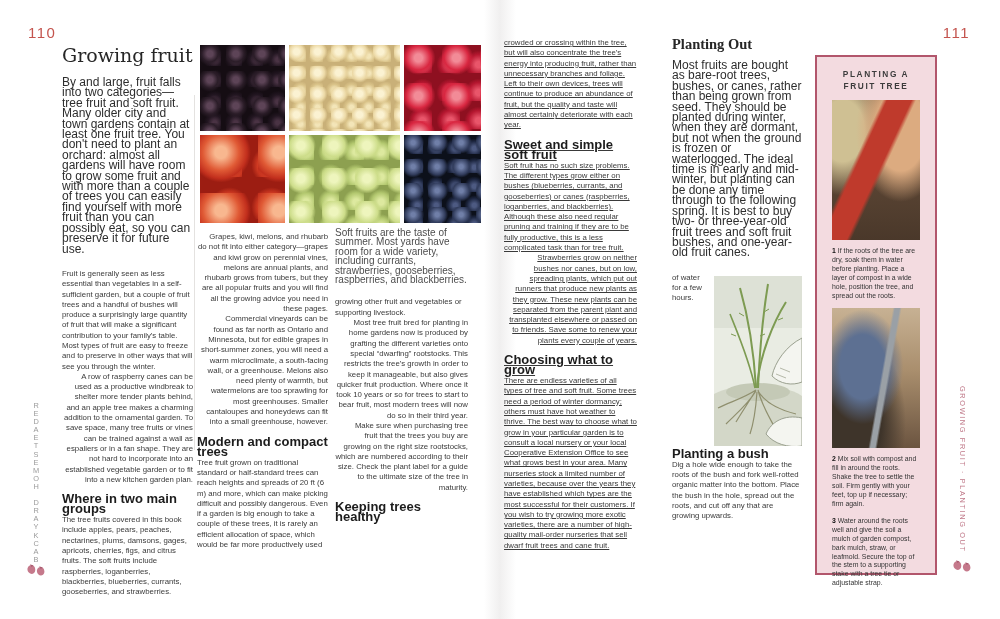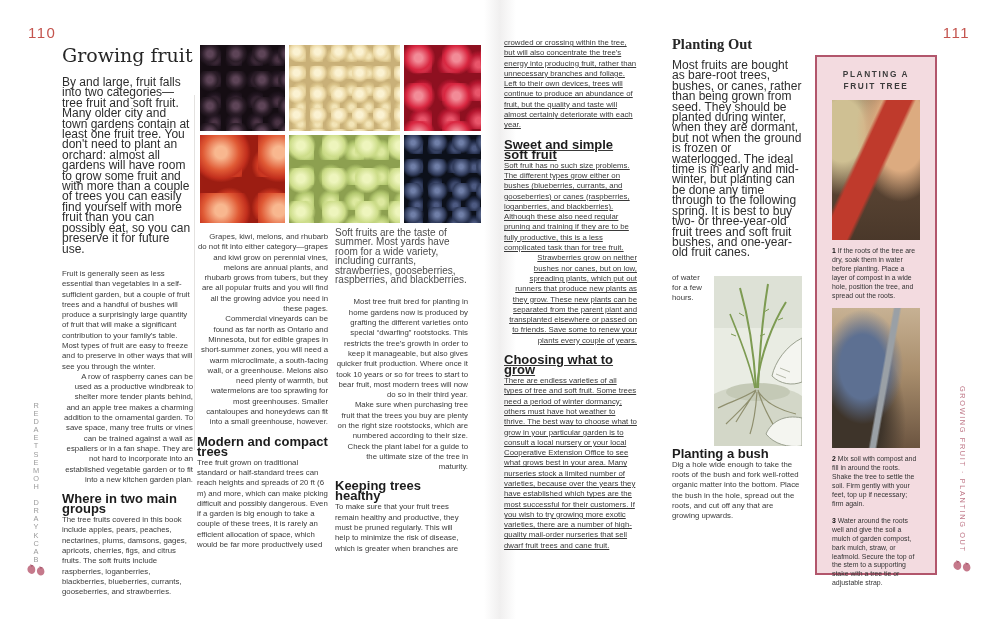--- a/index.html
+++ b/index.html
@@ -164,24 +164,24 @@
 
 <section class="col" id="col2">
   <p class="ind">Grapes, kiwi, melons, and rhubarb do not fit into either category—grapes and kiwi grow on perennial vines, melons are annual plants, and rhubarb grows from tubers, but they are all popular fruits and you will find all the growing advice you need in these pages.</p>
   <p class="ind">Commercial vineyards can be found as far north as Ontario and Minnesota, but for edible grapes in short-summer zones, you will need a warm microclimate, a south-facing wall, or a greenhouse. Melons also need plenty of warmth, but watermelons are too sprawling for most greenhouses. Smaller cantaloupes and honeydews can fit into a small greenhouse, however.</p>
   <h3>Modern and compact trees</h3>
   <p>Tree fruit grown on traditional standard or half-standard trees can reach heights and spreads of 20 ft (6 m) and more, which can make picking difficult and possibly dangerous. Even if a garden is big enough to take a couple of these trees, it is rarely an efficient allocation of space, which would be far more productively used</p>
 </section>
 
 <section class="col" id="col3">
   <p class="caption">Soft fruits are the taste of summer. Most yards have room for a wide variety, including currants, strawberries, gooseberries, raspberries, and blackberries.</p>
+  <p>growing other fruit and vegetables or supporting livestock.</p>
   <p class="ind">Most tree fruit bred for planting in home gardens now is produced by grafting the different varieties onto special “dwarfing” rootstocks. This restricts the tree's growth in order to keep it manageable, but also gives quicker fruit production. Where once it took 10 years or so for trees to start to bear fruit, most modern trees will now do so in their third year.</p>
-  <p class="ind">Make sure when purchasing tree fruit that the trees you buy are plenty on the right size rootstocks, which are numbered according to their size. Check the plant label for a guide to the ultimate size of the tree in maturity.</p>
+  <p class="ind">Make sure when purchasing tree fruit that the trees you buy are growing on the right size rootstocks, which are numbered according to their size. Check the plant label for a guide to the ultimate size of the tree in maturity.</p>
   <h3>Keeping trees healthy</h3>
-  <p>To make sure that your fruit trees remain healthy and productive, they must be pruned regularly. This will help to minimize the risk of disease, which is greater when branches are</p>
 </section>
 
 <section class="col" id="col4">
   <p>crowded or crossing within the tree, but will also concentrate the tree's energy into producing fruit, rather than unnecessary branches and foliage. Left to their own devices, trees will continue to produce an abundance of fruit, but the quality and taste will almost certainly deteriorate with each year.</p>
   <h3>Sweet and simple soft fruit</h3>
   <p>Soft fruit has no such size problems. The different types grow either on bushes (blueberries, currants, and gooseberries) or canes (raspberries, loganberries, and blackberries). Although these also need regular pruning and training if they are to be fully productive, this is a less complicated task than for tree fruit.</p>
   <p class="ind">Strawberries grow on neither bushes nor canes, but on low, spreading plants, which put out runners that produce new plants as they grow. These new plants can be separated from the parent plant and transplanted elsewhere or passed on to friends. Save some to renew your plants every couple of years.</p>
   <h3>Choosing what to grow</h3>
   <p>There are endless varieties of all types of tree and soft fruit. Some trees need a period of winter dormancy; others must have hot weather to thrive. The best way to choose what to grow in your particular garden is to consult a local nursery or your local Cooperative Extension Office to see what grows best in your area. Many nurseries stock a limited number of varieties, because over the years they have established which types are the most successful for their customers. If you wish to try growing more exotic varieties, there are a number of high-quality mail-order nurseries that sell dwarf fruit trees and cane fruit.</p>
 </section>

